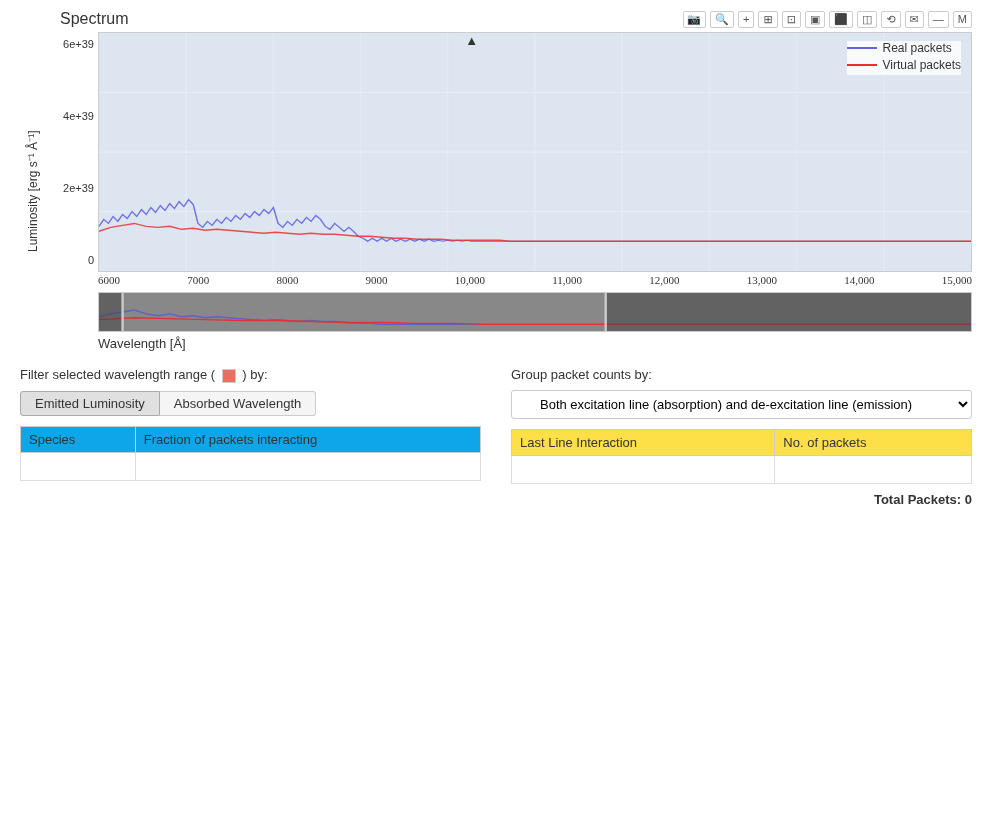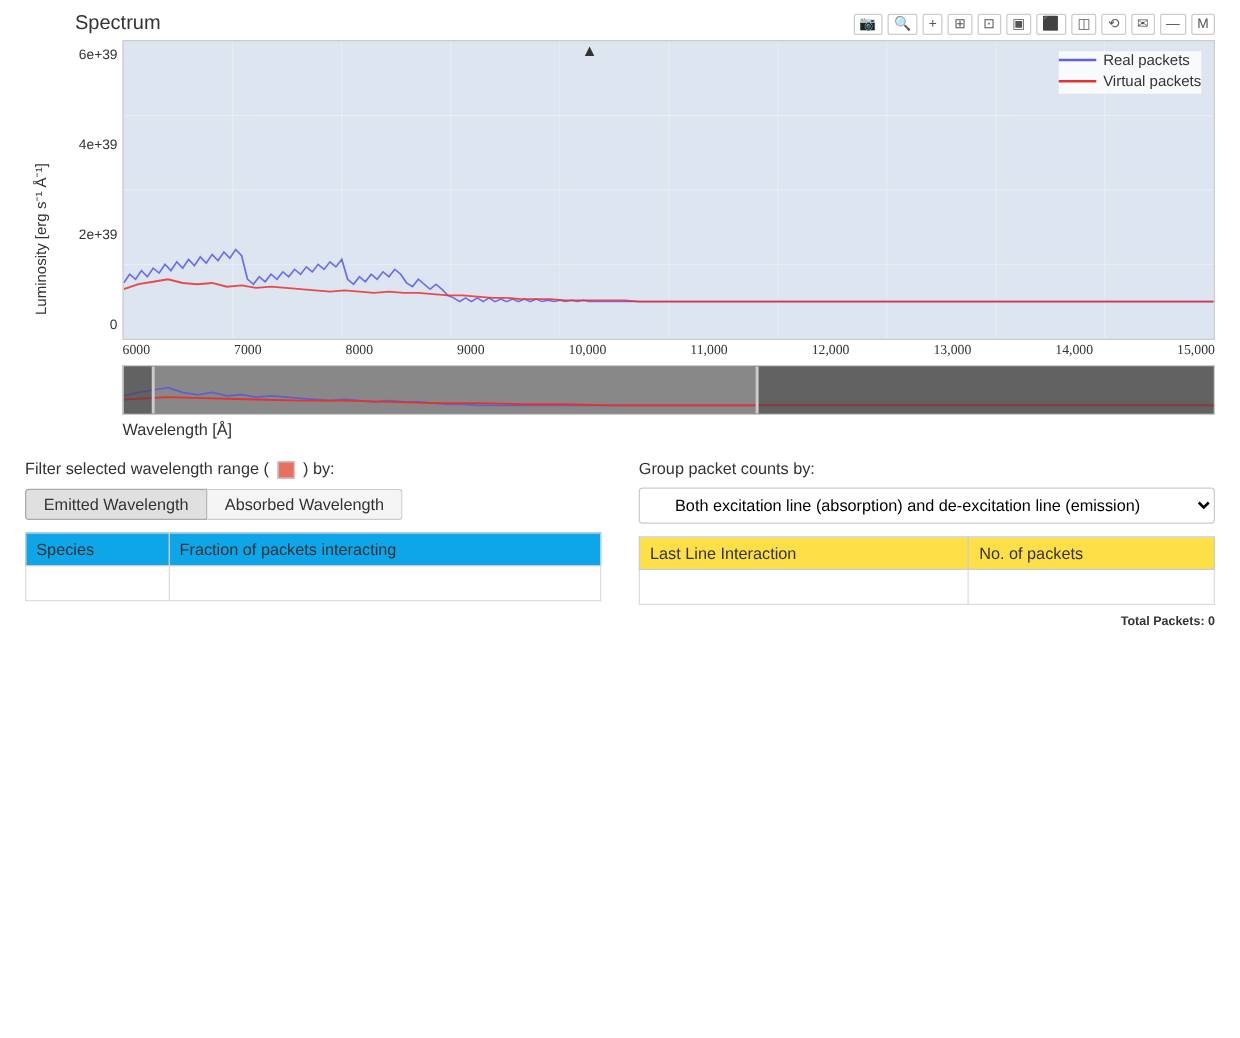--- a/index.html
+++ b/index.html
@@ -208,21 +208,21 @@
       font-weight: normal;
     }
     .right-table td {
       border: 1px solid #ddd;
       padding: 4px 8px;
       height: 28px;
     }
     .total-packets {
       text-align: right;
       margin-top: 8px;
-      font-size: 10px;
+      font-size: 13px;
       font-weight: bold;
     }
     .cursor-overlay {
       position: absolute;
       top: 0;
       left: 42%;
       width: 20px;
       height: 20px;
       pointer-events: none;
     }
@@ -348,21 +348,21 @@
 
   <div class="controls-row">
 
     <div class="left-controls">
       <div class="filter-label">
         <span>Filter selected wavelength range (</span>
         <span class="filter-color-box"></span>
         <span>) by:</span>
       </div>
       <div class="btn-group">
-        <button class="btn-tab active">Emitted Wavelength</button>
+        <button class="btn-tab active">Emitted Luminosity</button>
         <button class="btn-tab">Absorbed Wavelength</button>
       </div>
       <table class="data-table">
         <thead>
           <tr>
             <th>Species</th>
             <th>Fraction of packets interacting</th>
           </tr>
         </thead>
         <tbody>

